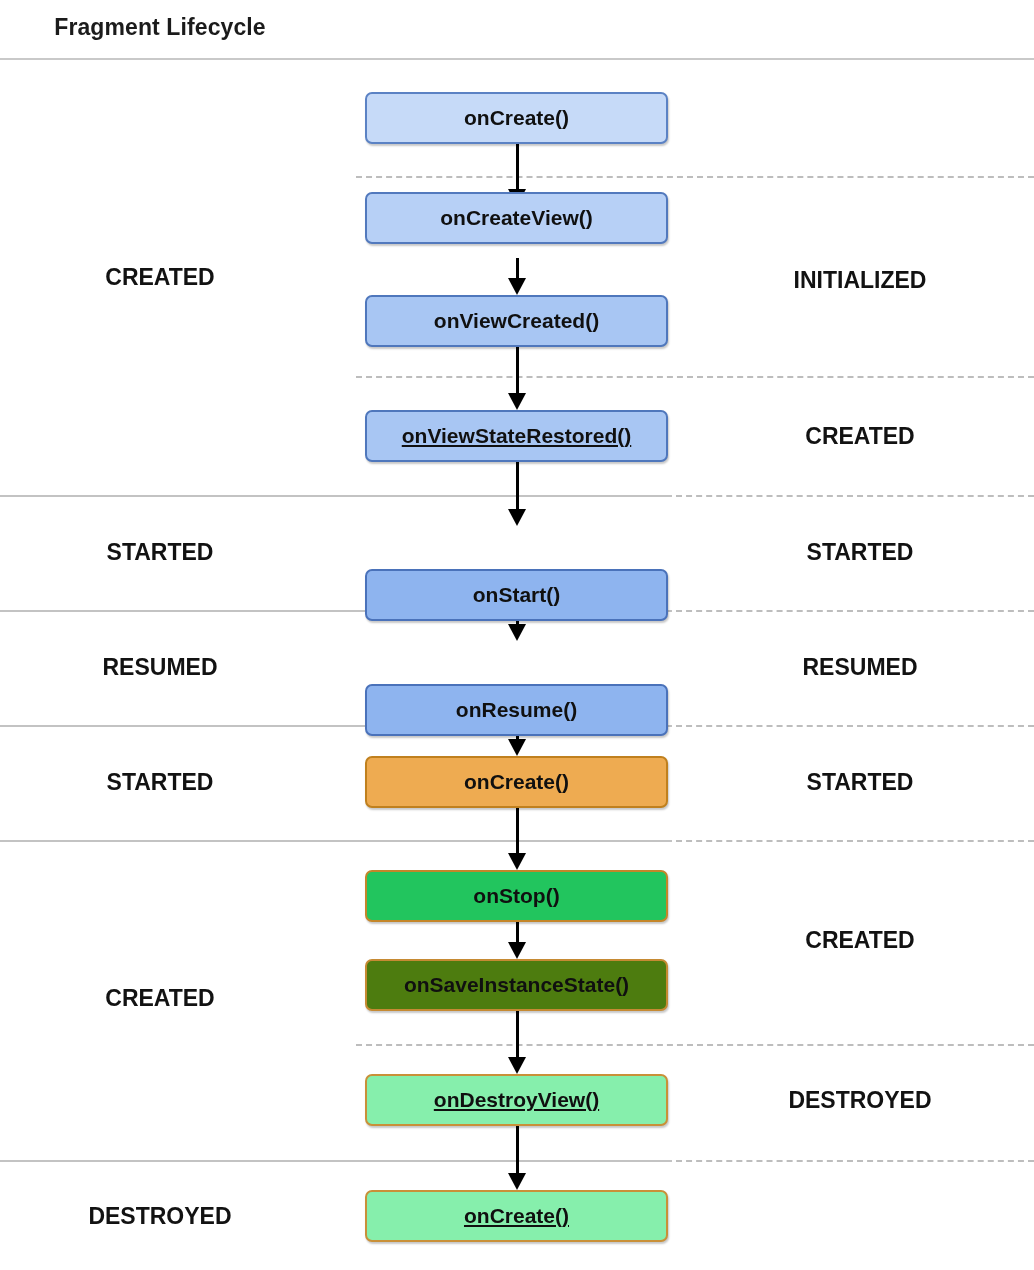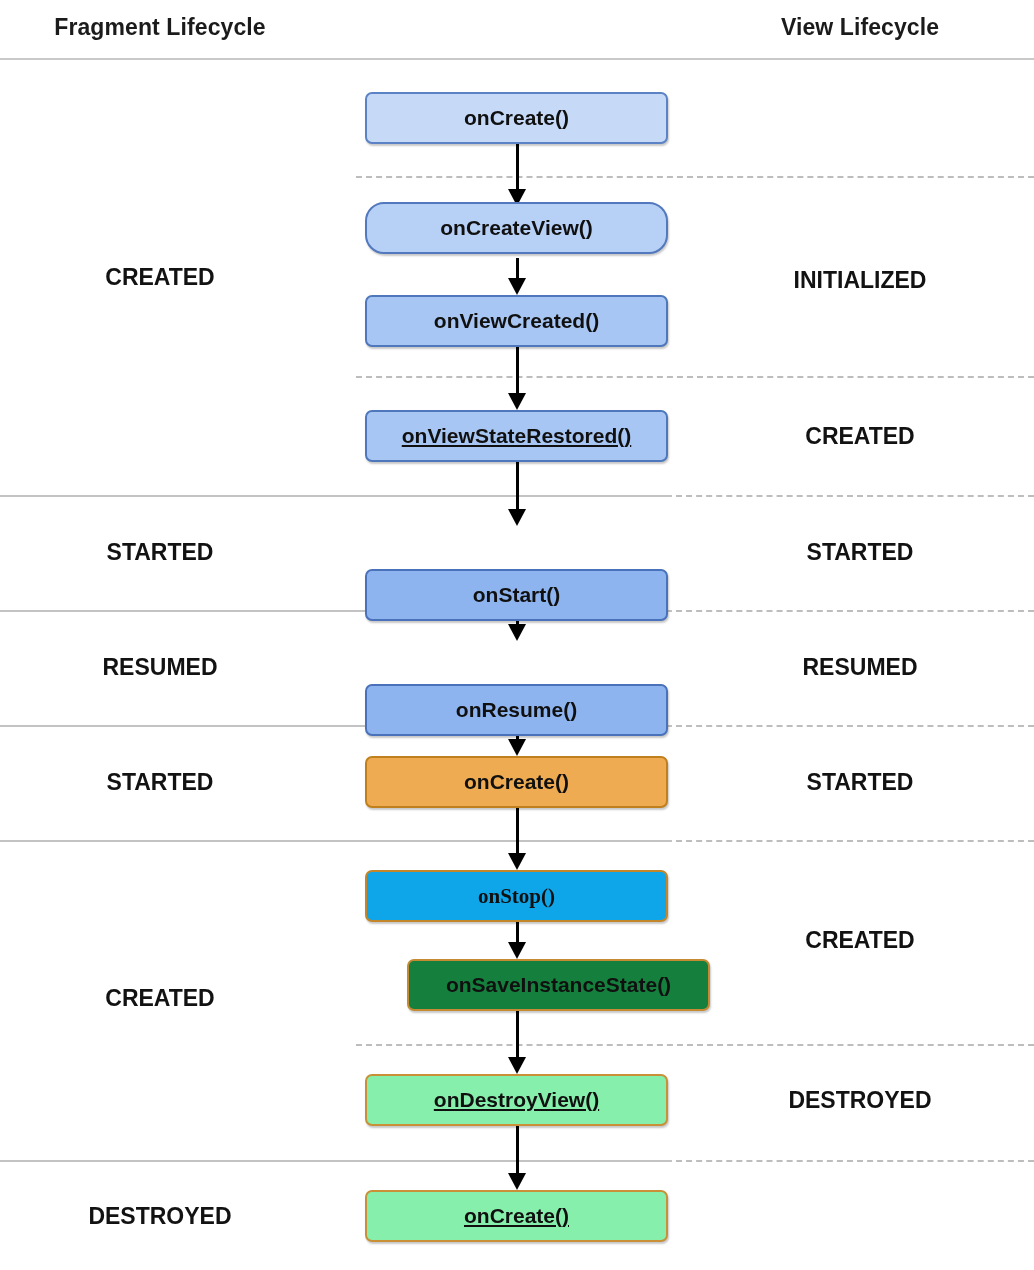--- a/index.html
+++ b/index.html
@@ -96,22 +96,22 @@
     font-weight: bold;
     color: #101010;
     box-shadow: 1px 2px 2px rgba(0,0,0,0.22);
     white-space: nowrap;
   }
   .tone-blue-light  { background: #c6daf8; border-color: #5b82c4; }
   .tone-blue-light2 { background: #b7d0f6; border-color: #5279bd; }
   .tone-blue-mid    { background: #a8c6f3; border-color: #4f77bc; }
   .tone-blue-deep   { background: #8eb4ef; border-color: #4a72ba; margin-top: 43px; }
   .tone-orange-deep { background: #eeab51; border-color: #c0801e; }
-  .tone-orange-mid  { background: #0ea5e9; border-color: #c4862a; font-family: Liberation Serif, serif; }
-  .tone-orange-soft { background: #15803d; border-color: #c68a33; margin-left: 42px; }
+  .tone-orange-mid  { background: #22c55e; border-color: #c4862a; }
+  .tone-orange-soft { background: #4d7c0f; border-color: #c68a33; }
   .tone-orange-pale { background: #86efac; border-color: #c99038; text-decoration: underline; }
 
   
   .arrow {
     position: absolute;
     left: 516px;
   }
   .arrow .shaft {
     position: absolute;
     left: 0;
@@ -128,21 +128,20 @@
     border-right: 9.5px solid transparent;
     border-top: 17px solid #000000;
   }
 </style>
 </head>
 <body>
 
 <div id="canvas">
 
   <div id="hdr-left" class="header-cell">Fragment Lifecycle</div>
-  <div id="hdr-right" class="header-cell">View Lifecycle</div>
   <div class="header-rule"></div>
 
   <div id="rules-layer">
       <div class="rule-solid" style="top: 495px;"></div>
       <div class="rule-dashed-right" style="top: 495px;"></div>
       <div class="rule-solid" style="top: 610px;"></div>
       <div class="rule-dashed-right" style="top: 610px;"></div>
       <div class="rule-solid" style="top: 725px;"></div>
       <div class="rule-dashed-right" style="top: 725px;"></div>
       <div class="rule-solid" style="top: 840px;"></div>
@@ -208,21 +207,21 @@
         <div class="head" style="top: 46px;"></div>
       </div>
       <div class="arrow" style="top: 1126px; height: 64px;">
         <div class="shaft" style="height: 50px;"></div>
         <div class="head" style="top: 47px;"></div>
       </div>
     </div>
 
   <div id="boxes-layer">
       <div class="cb-box tone-blue-light" style="top: 92px;">onCreate()</div>
-      <div class="cb-box tone-blue-light2" style="top: 202px; border-radius: 19px;">onCreateView()</div>
+      <div class="cb-box tone-blue-light2" style="top: 192px;">onCreateView()</div>
       <div class="cb-box tone-blue-mid" style="top: 295px;">onViewCreated()</div>
       <div class="cb-box tone-blue-mid" style="top: 410px; text-decoration: underline;">onViewStateRestored()</div>
       <div class="cb-box tone-blue-deep" style="top: 526px;">onStart()</div>
       <div class="cb-box tone-blue-deep" style="top: 641px;">onResume()</div>
       <div class="cb-box tone-orange-deep" style="top: 756px;">onCreate()</div>
       <div class="cb-box tone-orange-mid" style="top: 870px;">onStop()</div>
       <div class="cb-box tone-orange-soft" style="top: 959px;">onSaveInstanceState()</div>
       <div class="cb-box tone-orange-pale" style="top: 1074px;">onDestroyView()</div>
       <div class="cb-box tone-orange-pale" style="top: 1190px;">onCreate()</div>
     </div>

